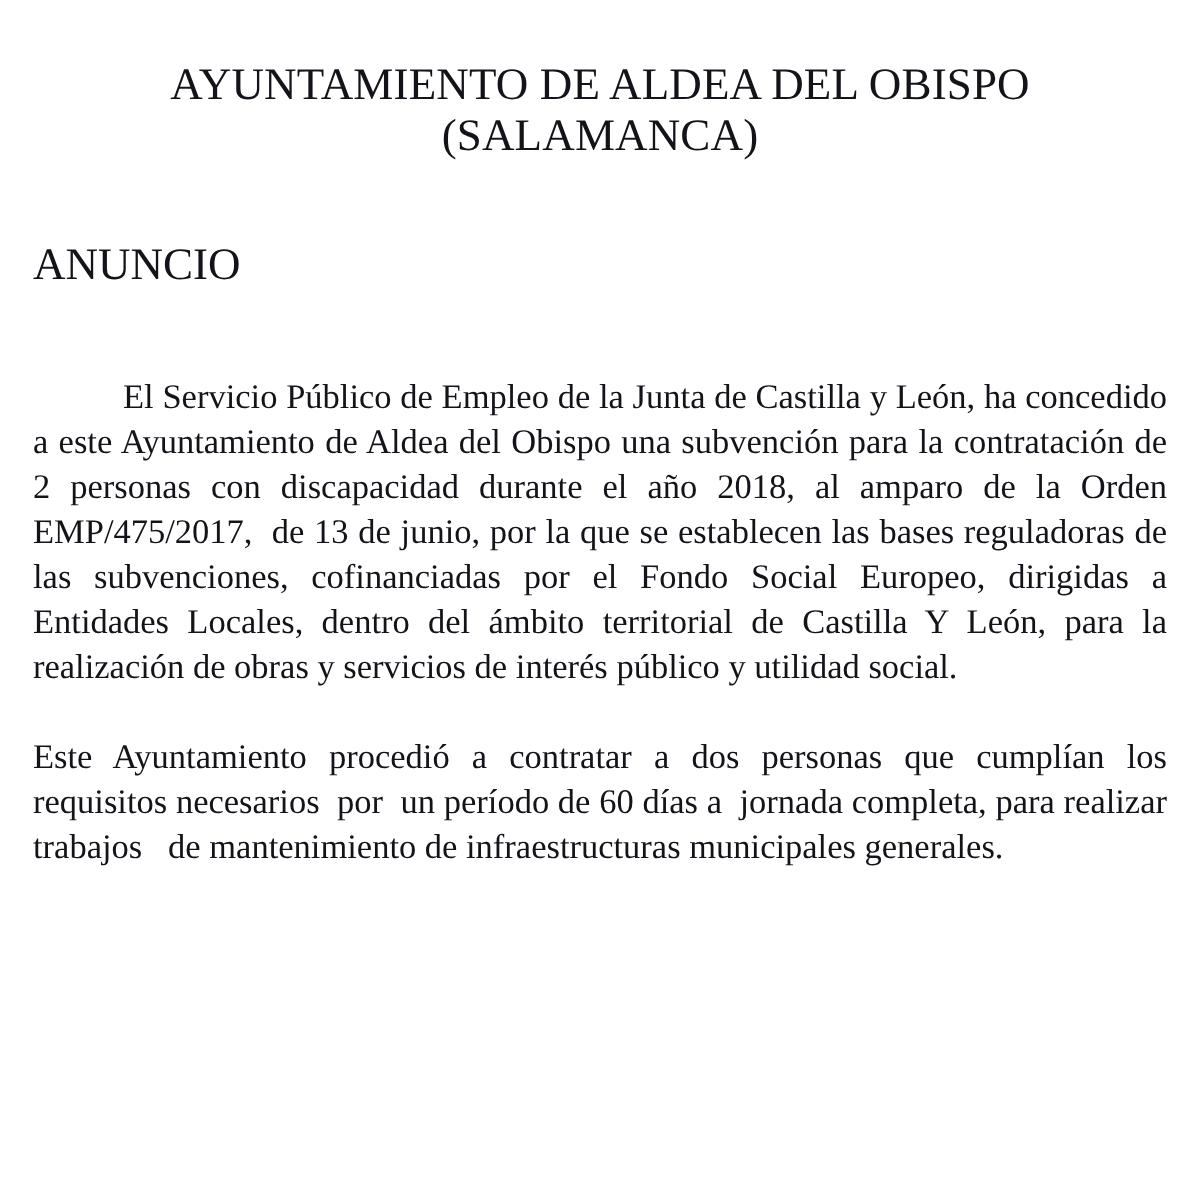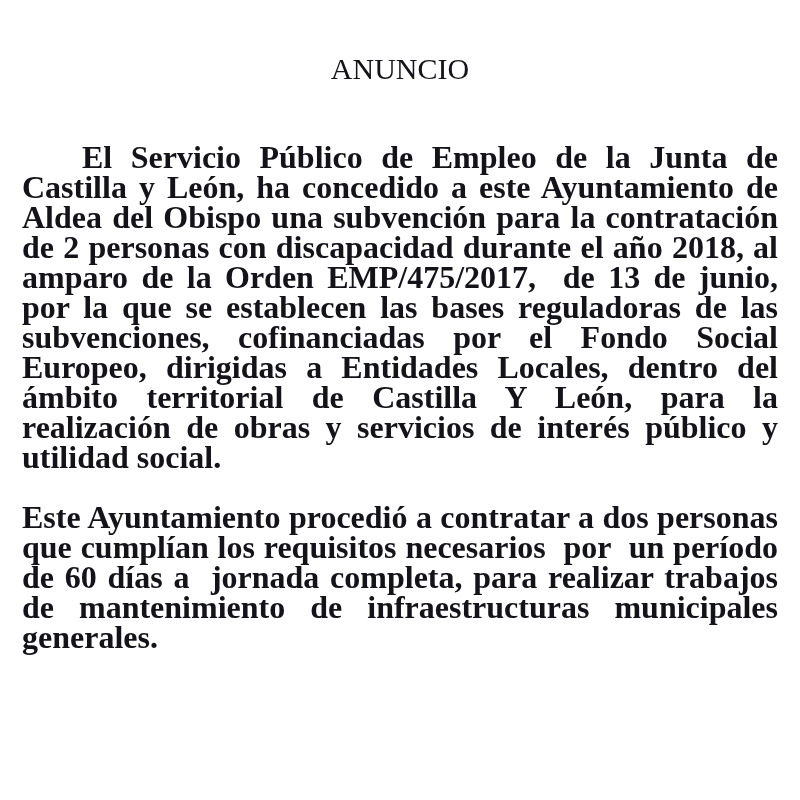--- a/index.html
+++ b/index.html
@@ -30,54 +30,57 @@
     font-weight: normal;
     margin: 0;
     padding-top: 40px;
     letter-spacing: 0.1px;
   }
   .doc-title .title-line {
     display: block;
   }
 
   .section-heading {
-    text-align: center;
+    text-align: left;
     font-size: 30px;
     line-height: 34px;
     font-weight: normal;
     margin: 0;
     padding-top: 52px;
   }
 
   .body-block {
     padding-top: 56px;
   }
 
   p.para {
     margin: 0 0 30px 0;
-    font-size: 32px;
+    font-size: 23px;
     line-height: 30px;
     text-align: justify;
     text-justify: inter-word;
     white-space: pre-wrap;
     hyphens: none;
-    font-weight: bold;
   }
   p.para.indented {
     text-indent: 60px;
   }
   p.para:last-child {
     margin-bottom: 0;
   }
 </style>
 </head>
 <body>
 
 <div class="page">
 
+  <h1 class="doc-title">
+    <span class="title-line">AYUNTAMIENTO DE ALDEA DEL OBISPO</span>
+    <span class="title-line">(SALAMANCA)</span>
+  </h1>
 
   <h2 class="section-heading">ANUNCIO</h2>
 
   <div class="body-block">
     <p class="para indented">El Servicio Público de Empleo de la Junta de Castilla y León, ha concedido a este Ayuntamiento de Aldea del Obispo una subvención para la contratación de 2 personas con discapacidad durante el año 2018, al amparo de la Orden EMP/475/2017,  de 13 de junio, por la que se establecen las bases reguladoras de las subvenciones, cofinanciadas por el Fondo Social Europeo, dirigidas a Entidades Locales, dentro del ámbito territorial de Castilla Y León, para la realización de obras y servicios de interés público y utilidad social.</p>
     <p class="para">Este Ayuntamiento procedió a contratar a dos personas que cumplían los requisitos necesarios  por  un período de 60 días a  jornada completa, para realizar trabajos   de mantenimiento de infraestructuras municipales generales.</p>
   </div>
 
 </div>
 

